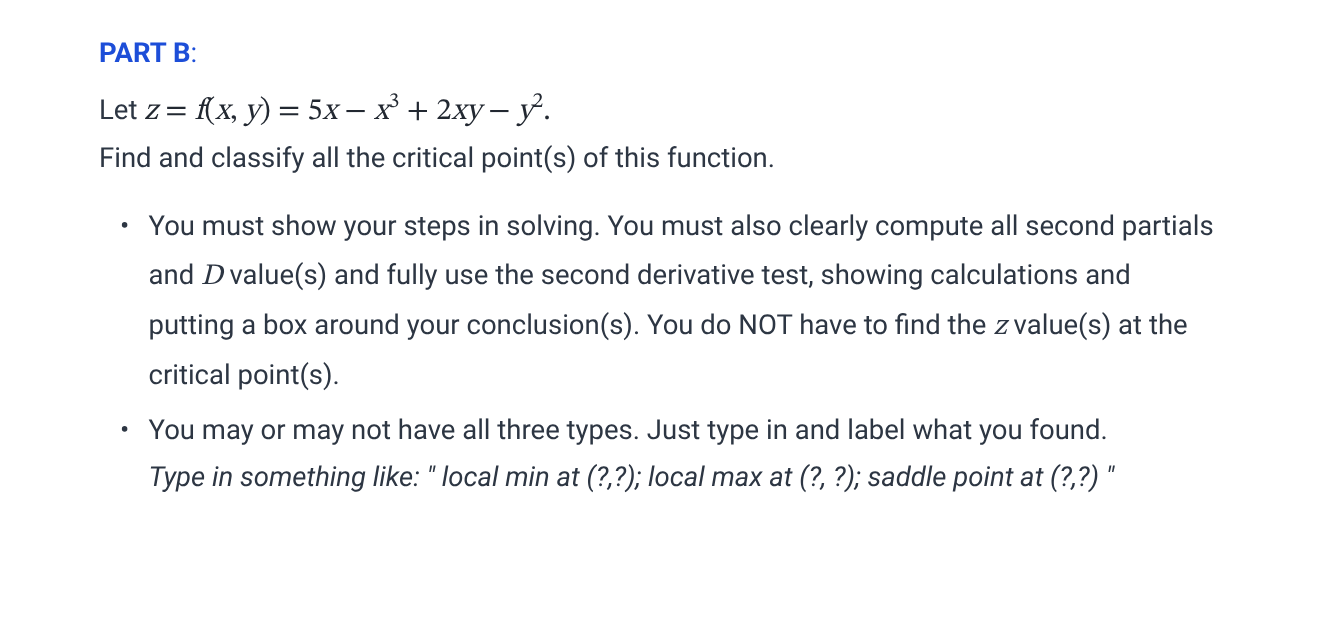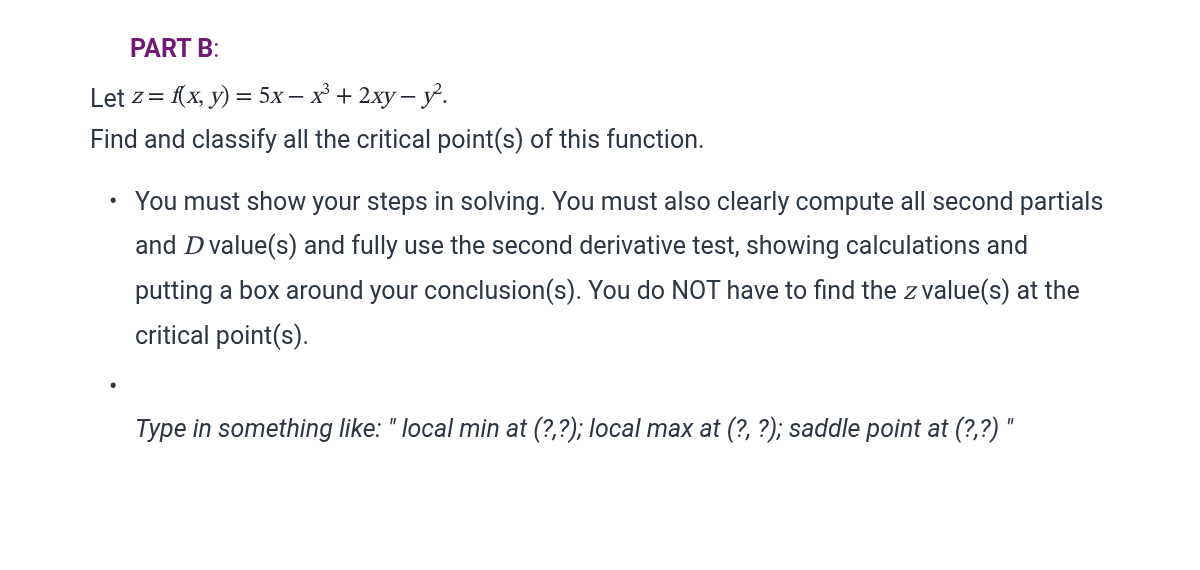--- a/index.html
+++ b/index.html
@@ -10,40 +10,39 @@
     body {
       width: 1200px;
       height: 570px;
       background: #ffffff;
       font-family: -apple-system, BlinkMacSystemFont, "Segoe UI", Roboto, Helvetica, Arial, sans-serif;
       color: #2d3643;
       padding: 30px 90px 30px 90px;
     }
     .header-line {
       font-size: 25px;
-      color: #701a75;
+      color: #1d4ed8;
       margin-bottom: 8px;
       line-height: 1.5;
-      margin-left: 40px;
     }
     .bold {
       font-weight: 700;
     }
     .equation-line {
       font-size: 25px;
       color: #2d3643;
       line-height: 1.8;
       display: flex;
       align-items: center;
       flex-wrap: wrap;
       gap: 6px;
     }
     .math {
       font-family: "Cambria Math", "STIX Two Math", "Latin Modern Math", "Times New Roman", serif;
-      font-size: 24px;
+      font-size: 28px;
       color: #222831;
     }
     .math-italic {
       font-style: italic;
     }
     .instruction-line {
       font-size: 25px;
       color: #2d3643;
       line-height: 1.5;
     }
@@ -95,16 +94,17 @@
   </span>
 </div>
 
 <div class="instruction-line">Find and classify all the critical point(s) of this function.</div>
 
 <ul>
   <li>
     <span>You must show your steps in solving. You must also clearly compute all second partials and </span><span class="inline-math">D</span><span> value(s) and fully use the second derivative test, showing calculations and putting a box around your conclusion(s). You do NOT have to find the </span><span class="inline-math">z</span><span> value(s) at the critical point(s).</span>
   </li>
   <li>
+    <span>You may or may not have all three types. Just type in and label what you found.</span>
     <br>
     <span class="italic">Type in something like:  "  local min at (?,?);  local max at (?, ?);  saddle point at (?,?)  "</span>
   </li>
 </ul>
 
 </body></html>

